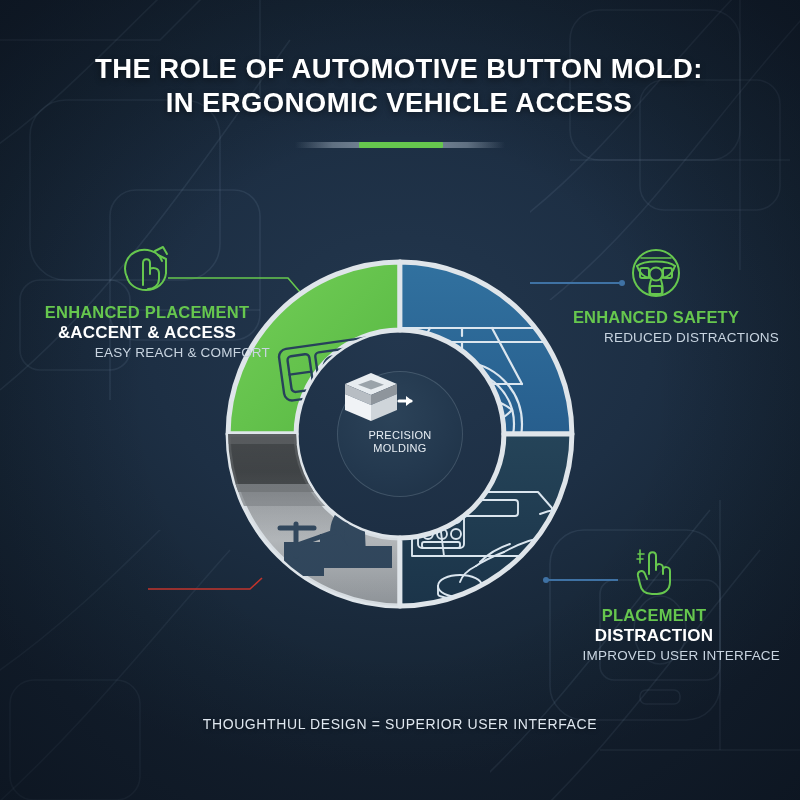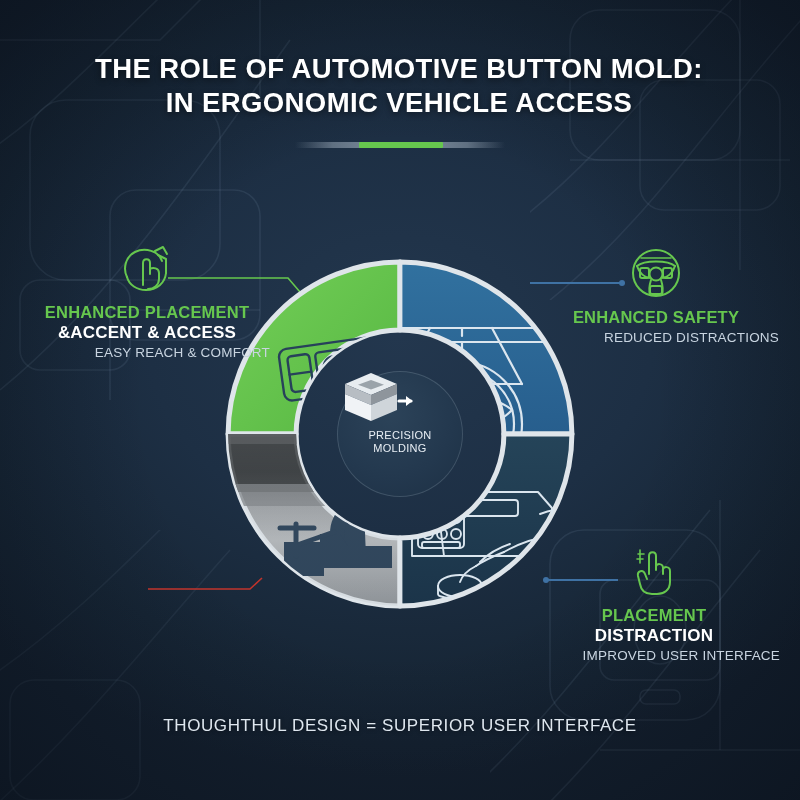--- a/index.html
+++ b/index.html
@@ -56,21 +56,21 @@
   .node-opt{left:24px;top:243px;width:246px;}
   .node-saf{left:533px;top:248px;width:246px;}
   .node-poor{left:40px;top:563px;width:250px;}
   .node-pass{left:528px;top:548px;width:252px;}
 
   
   .conn{position:absolute;left:0;top:0;width:800px;height:800px;pointer-events:none;}
 
   
   .footer{position:absolute;left:0;top:716px;width:800px;text-align:center;
-    color:#dfe7ef;font-size:17px;letter-spacing:.6px;text-shadow:0 1px 4px rgba(0,0,0,.4);}
+    color:#dfe7ef;font-size:14px;letter-spacing:.6px;text-shadow:0 1px 4px rgba(0,0,0,.4);}
 </style>
 </head>
 <body>
 
 <div class="stage">
 
   <div class="bg-base"></div>
 
   <div class="bp" style="left:-40px;top:-20px;">
     <svg width="380" height="420" viewBox="0 0 380 420" fill="none" stroke="rgba(173,199,224,.11)" stroke-width="1.6">

